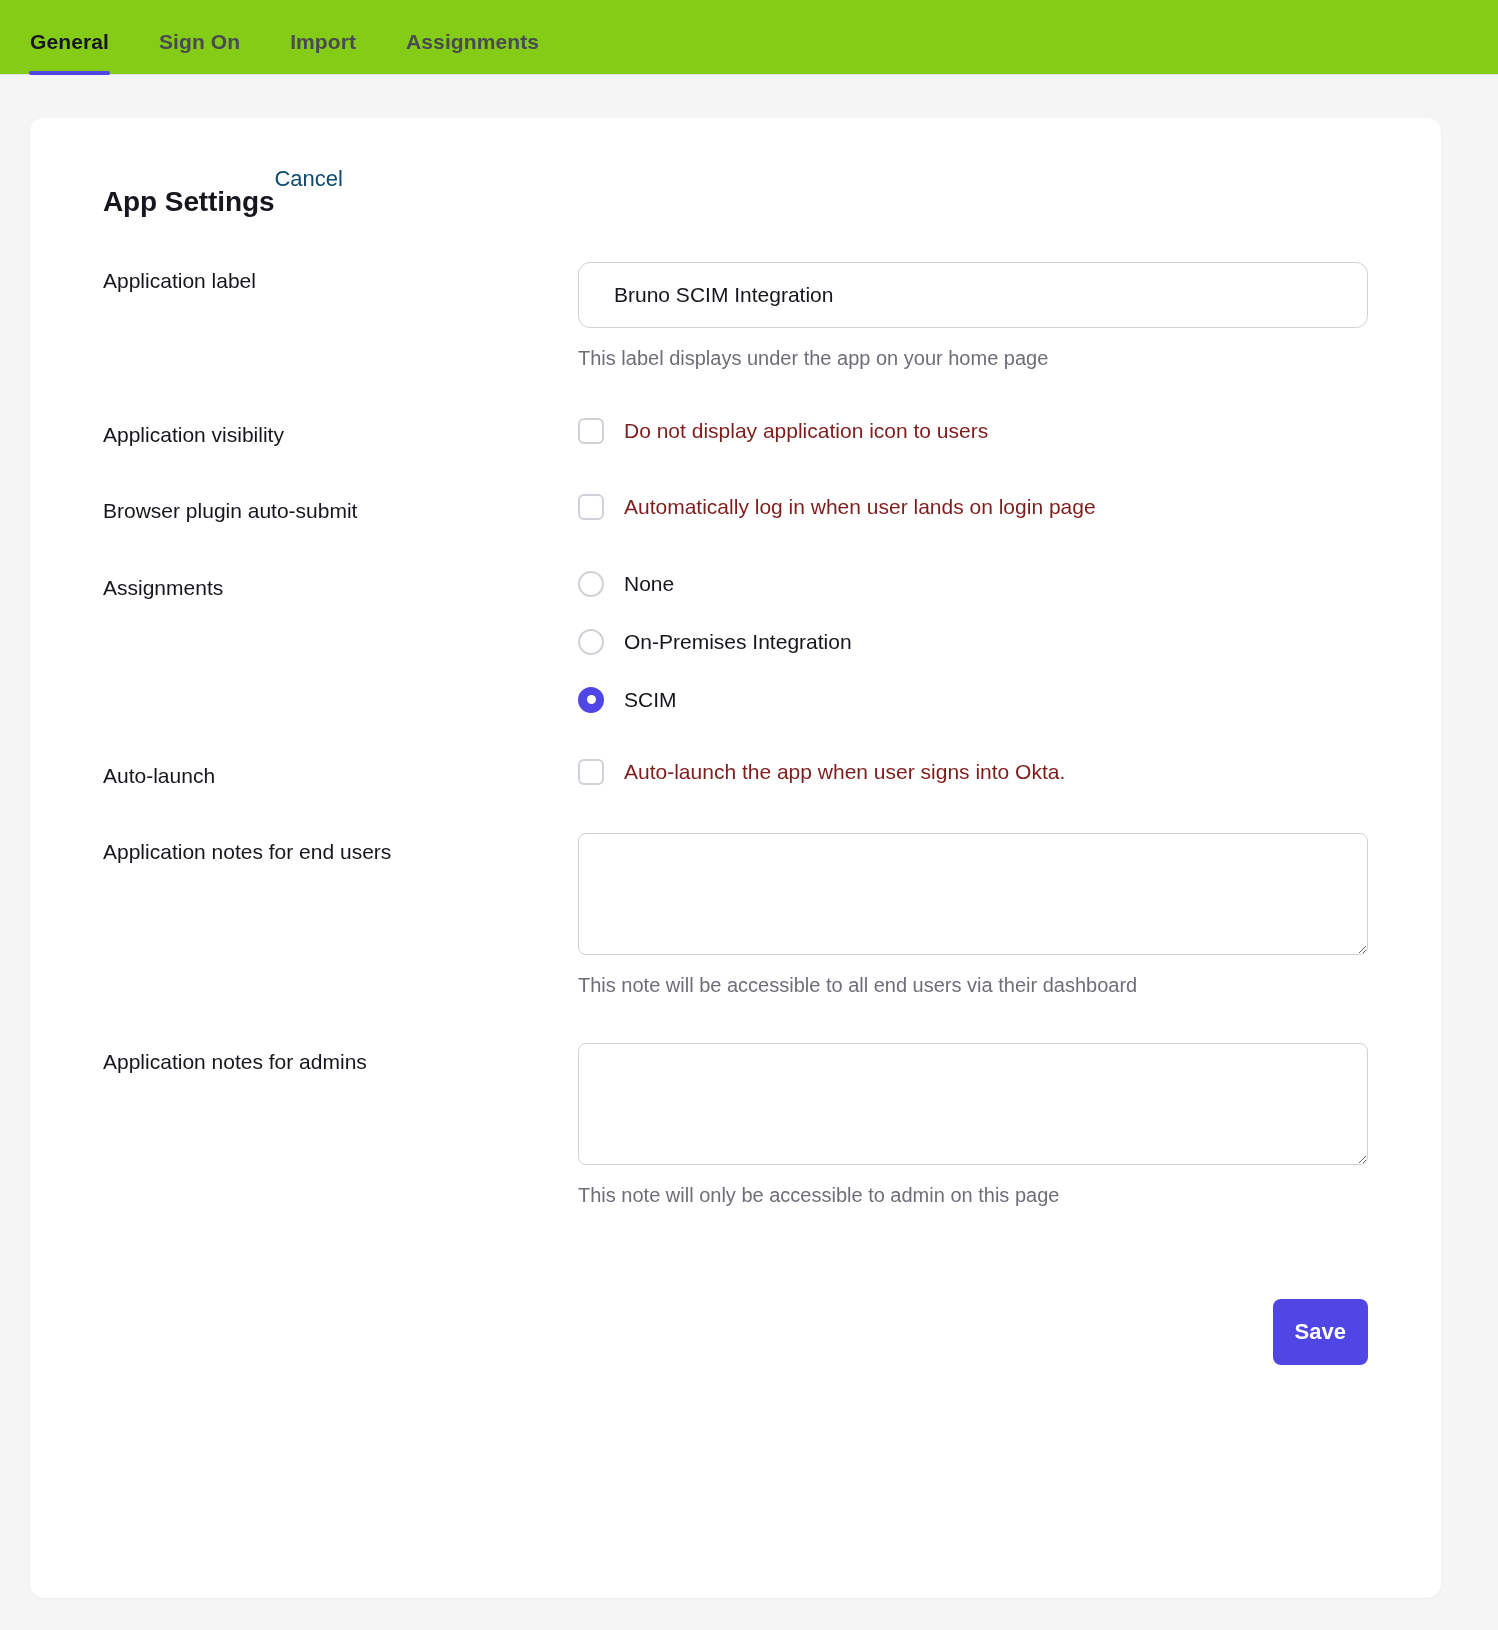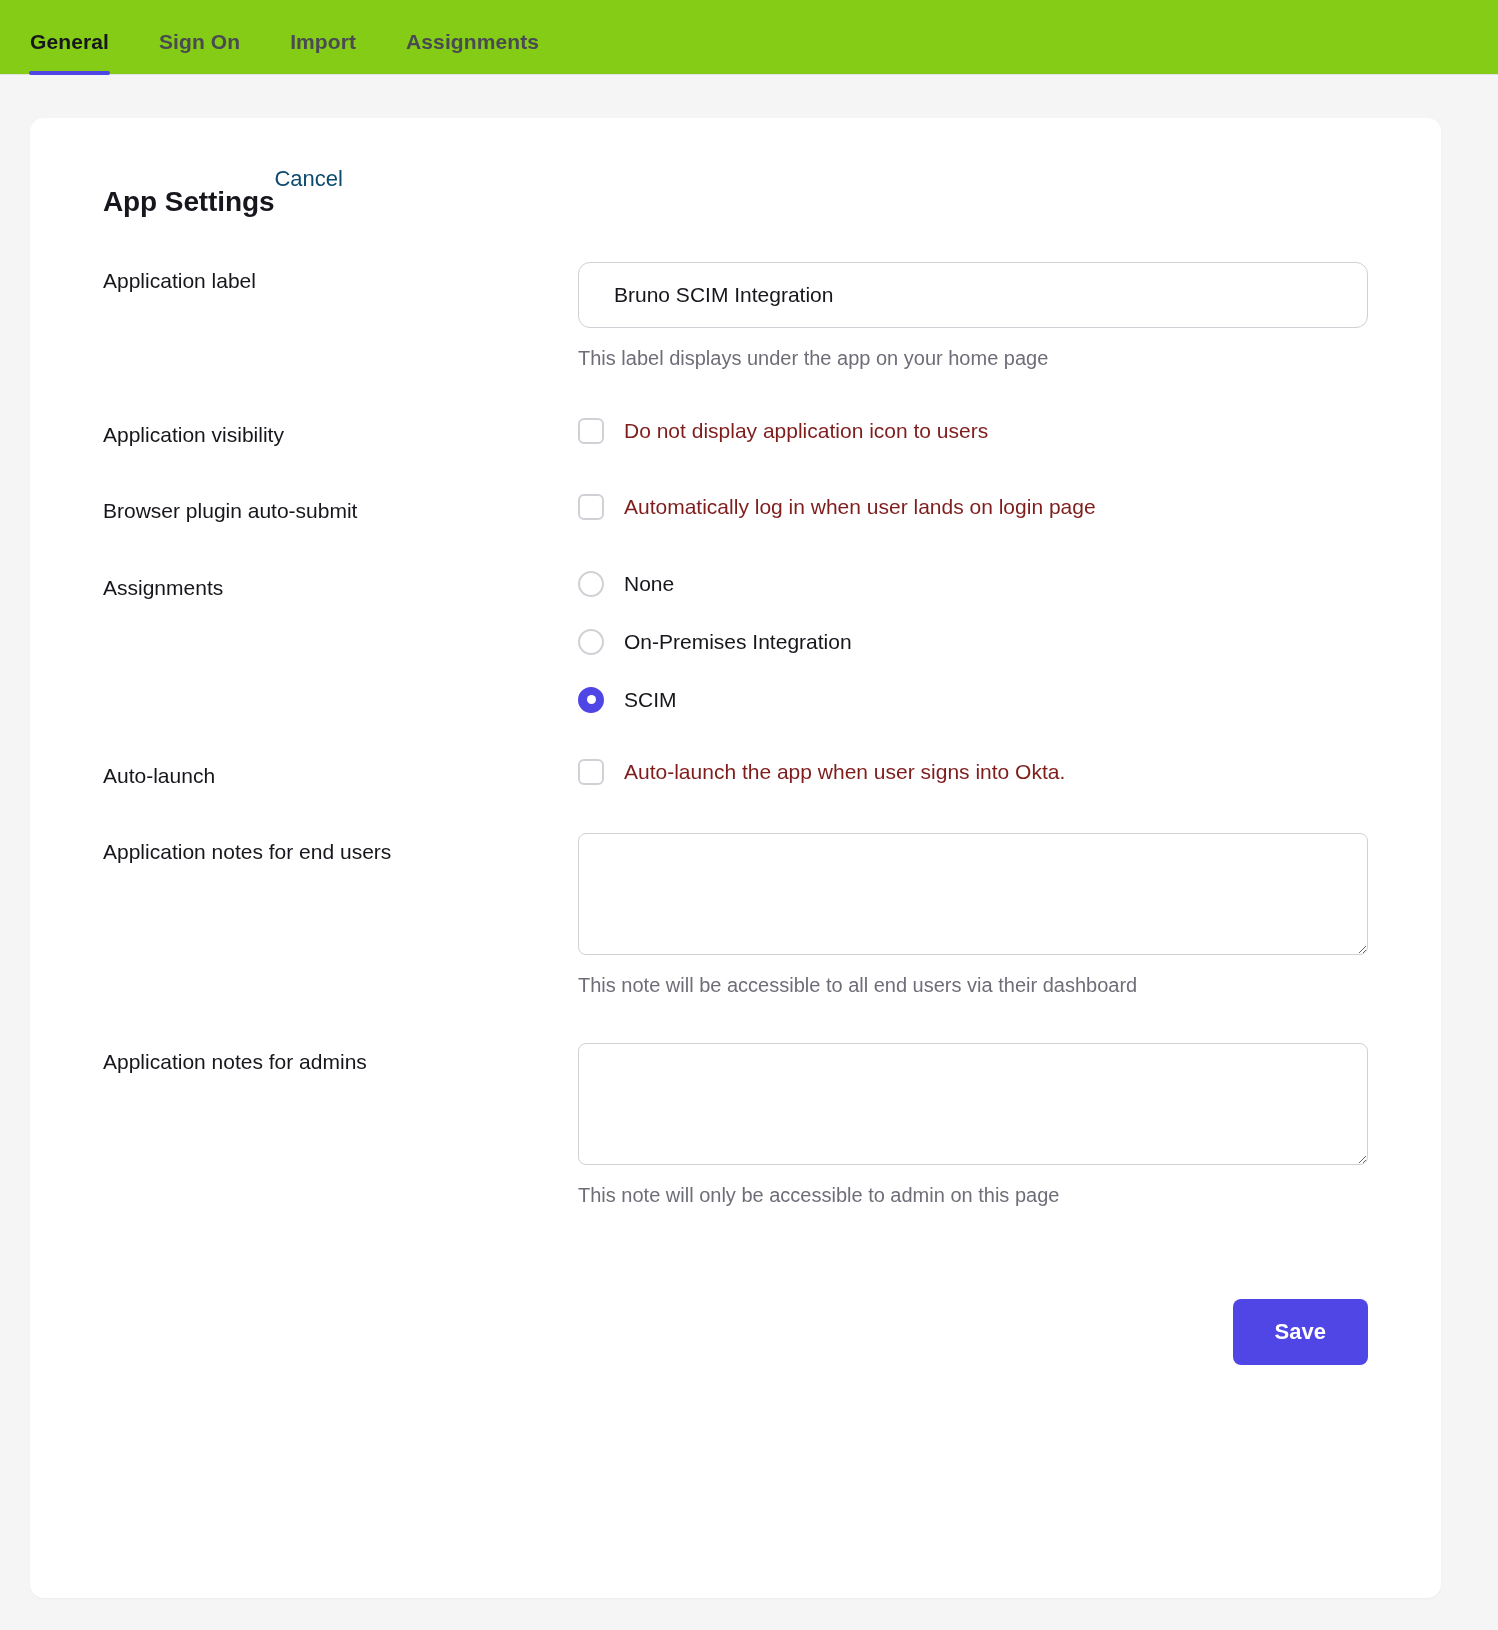--- a/index.html
+++ b/index.html
@@ -194,21 +194,21 @@
     justify-content: flex-end;
     margin-top: 90px;
   }
   .save-button {
     background: #4f46e5;
     color: #fff;
     font-size: 22px;
     font-weight: bold;
     border: none;
     border-radius: 8px;
-    padding: 0 42px;
+    padding: 0 22px;
     height: 66px;
     cursor: pointer;
     font-family: "Liberation Sans", sans-serif;
   }
 </style>
 </head>
 <body>
 
 <div class="page">
 

